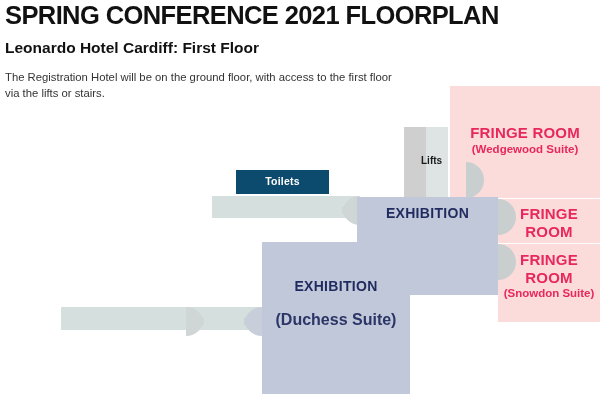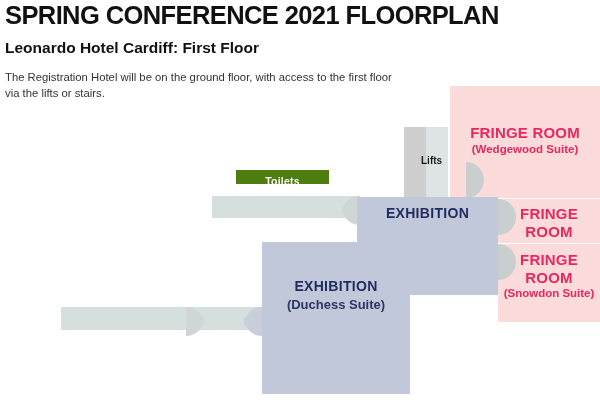--- a/index.html
+++ b/index.html
@@ -107,21 +107,21 @@
   .exhibition-lower {
     left: 262px; top: 242px;
     width: 148px; height: 152px;
     background: #c1c8da;
   }
   .exhibition-lower .room-label {
     top: 36px;
     color: #1f2a5e;
   }
   .exhibition-lower .room-name { font-size: 14px; letter-spacing: 0.3px; }
-  .exhibition-lower .room-sub  { font-size: 13px; margin-top: 2px; color: #2b3566; }
+  .exhibition-lower .room-sub  { font-size: 16px; margin-top: 16px; color: #2b3566; }
 
   
   .fringe {
     background: #fcdcdb;
   }
   .fringe .room-label { color: #e8275f; }
   .fringe .room-name { font-size: 15px; letter-spacing: 0.2px; }
   .fringe .room-sub  { font-size: 11.5px; margin-top: 1px; }
 
   .fringe-1 { left: 450px; top: 86px;  width: 150px; height: 112px; }
@@ -137,22 +137,22 @@
   .corridor {
     position: absolute;
     background: #d5dfdd;
   }
   .corridor-top    { left: 212px; top: 196px; width: 148px; height: 22px; }
   .corridor-bottom { left: 61px;  top: 307px; width: 205px; height: 23px; }
 
   
   .toilets {
     left: 236px; top: 170px;
-    width: 93px; height: 14px;
-    background: #4d7c0f;
+    width: 93px; height: 24px;
+    background: #0c4a6e;
   }
   .toilets .toilets-label {
     position: absolute;
     left: 0; right: 0; top: 5px;
     text-align: center;
     font-size: 10.5px;
     font-weight: 700;
     color: #ffffff;
     letter-spacing: 0.2px;
   }

